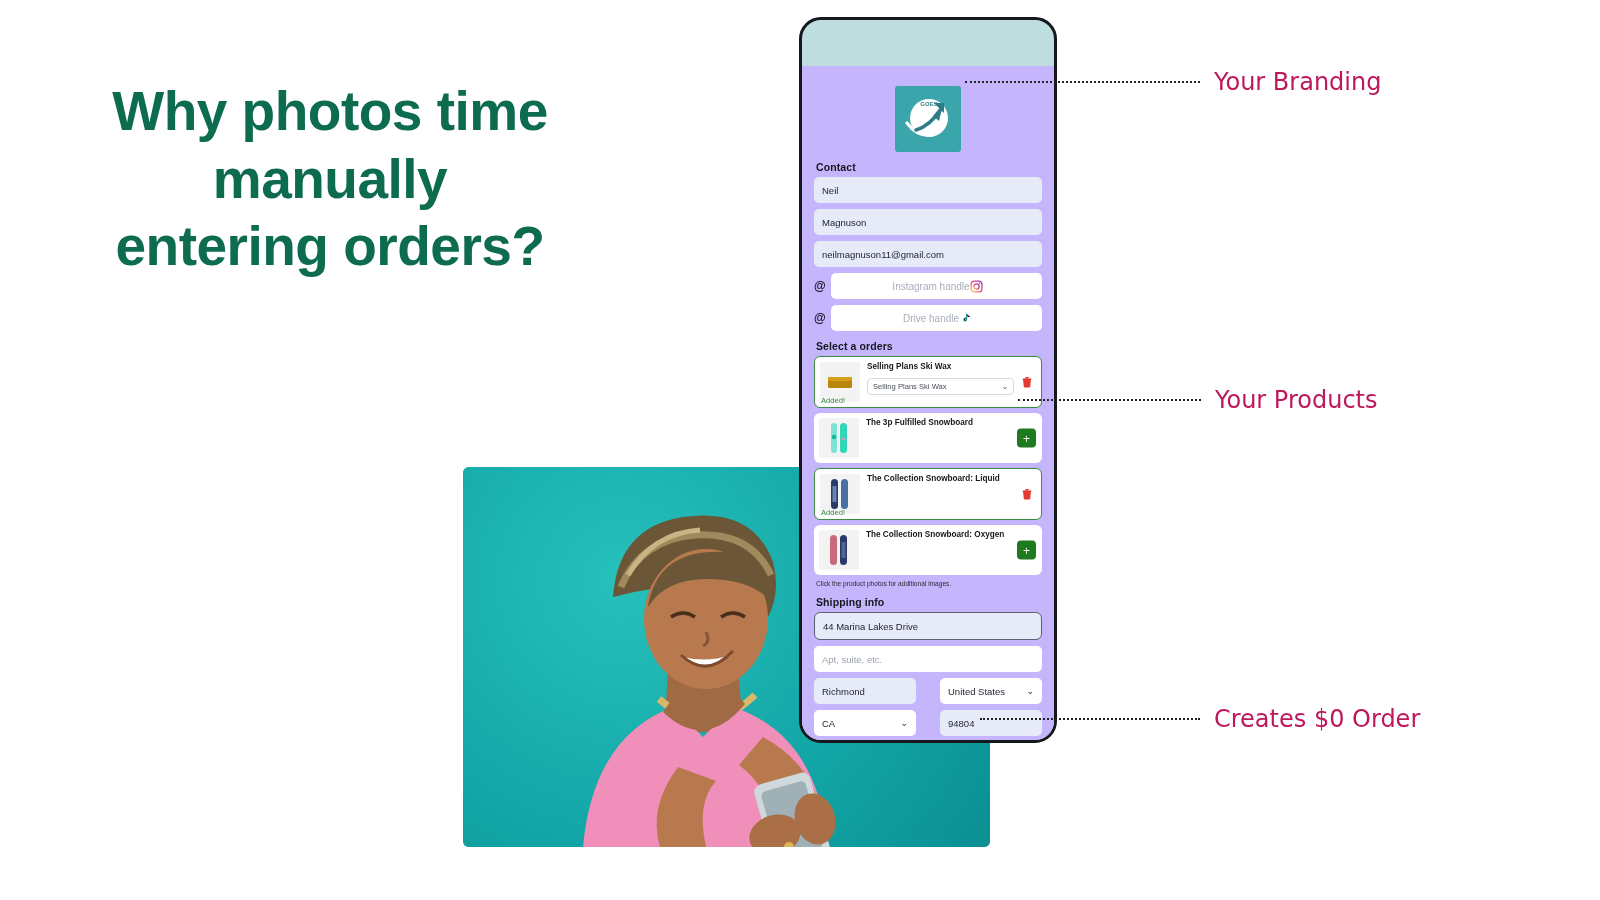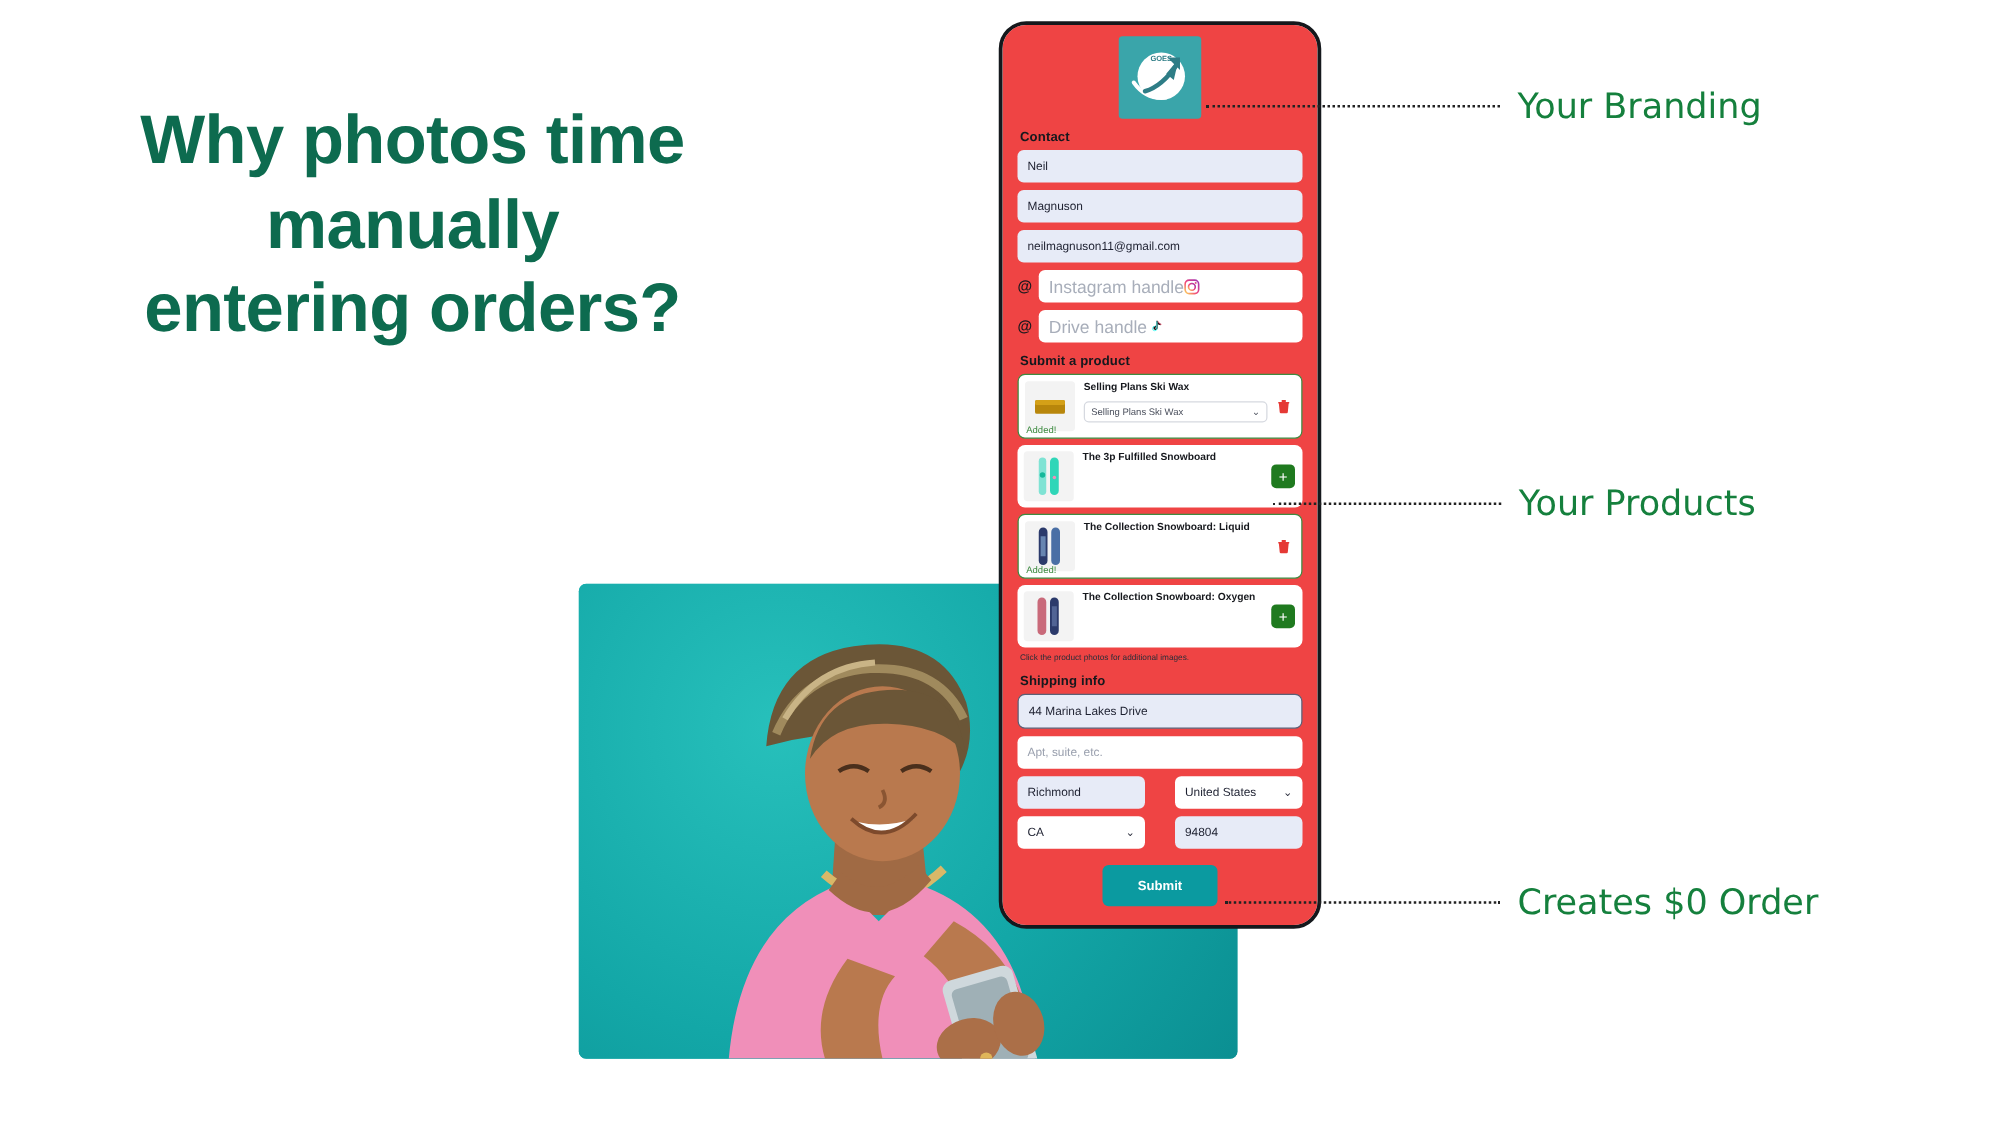--- a/index.html
+++ b/index.html
@@ -44,22 +44,23 @@
     position: absolute;
     left: 799px; top: 17px;
     width: 258px; height: 726px;
     border: 3px solid #15181c;
     border-radius: 22px;
     background: #bfdee0;
     overflow: hidden;
   }
   .screen {
     position: absolute; inset: 0;
-    background: #ef4444;
-    padding: 1px 12px;
+    background: #c4b5fd;
+    padding: 12px 12px;
+    margin-top: 46px;
   }
 
   .logo-wrap { display:flex; justify-content:center; padding-top: 8px; }
   .logo {
     width: 66px; height: 66px;
     background: #3aa5aa;
     border-radius: 3px;
     display:flex; align-items:center; justify-content:center;
   }
 
@@ -84,22 +85,22 @@
     background: #e7ebf7;
     border: 1.6px solid #5b6076;
     border-radius: 6px;
     height: 28px;
   }
 
   .social-row { display:flex; align-items:center; margin-bottom: 6px; gap: 5px; }
   .at { font-size: 12px; font-weight: bold; color:#16181d; width: 12px; }
   .social-field {
     flex: 1; height: 26px; background:#fff; border-radius: 5px;
-    display:flex; align-items:center; justify-content: flex-start;
-    padding: 0 6px 0 8px; font-size: 14px; color:#a8aeba;
+    display:flex; align-items:center; justify-content: center;
+    padding: 0 6px 0 8px; font-size: 10px; color:#a8aeba;
   }
 
   
   .prod {
     background: #fff;
     border-radius: 6px;
     margin-bottom: 5px;
     display: flex;
     padding: 5px;
     position: relative;
@@ -156,21 +157,21 @@
     display:flex; align-items:center; justify-content:center;
   }
 
   
   .anno { position:absolute; display:flex; align-items:center; }
   .dots {
     height: 0; border-top: 2.5px dotted #222;
     margin-right: 14px;
   }
   .anno-label {
-    color: #15803d; font-size: 28px; white-space: nowrap;
+    color: #be185d; font-size: 24px; white-space: nowrap;
     font-family: "DejaVu Sans", sans-serif;
   }
   #anno-branding { left: 965px; top: 68px; }
   #anno-branding .dots { width: 235px; }
   #anno-products { left: 1018px; top: 386px; }
   #anno-products .dots { width: 183px; }
   #anno-order { left: 980px; top: 705px; }
   #anno-order .dots { width: 220px; }
 </style>
 </head>
@@ -267,21 +268,21 @@
           <span>Drive handle</span>
           <svg width="13" height="13" viewBox="0 0 24 24">
             <path d="M15 3 v10.5 a3.2 3.2 0 1 1 -2.6 -3.15 v2.5 a0.9 0.9 0 1 0 0.8 0.9 V3z" fill="#111"></path>
             <path d="M15 3 c0.6 2.6 2.2 4 4.4 4.2 v2.4 c-2 -0.1 -3.4 -0.8 -4.4 -1.8z" fill="#111"></path>
             <path d="M13.8 4 v10.5 a3.2 3.2 0 1 1 -2.6 -3.15" fill="none" stroke="#25f4ee" stroke-width="1.1"></path>
             <path d="M16.2 4.1 c0.6 2.6 2.2 4 4.4 4.2" fill="none" stroke="#fe2c55" stroke-width="1.1"></path>
           </svg>
         </div>
       </div>
 
-      <div class="sec-title">Submit a product</div>
+      <div class="sec-title">Select a orders</div>
 
       <div class="prod added">
         <div class="thumb">
           <svg width="36" height="36" viewBox="0 0 36 36">
             <rect x="6" y="13" width="24" height="11" rx="1.5" fill="#b8860b"></rect>
             <rect x="6" y="13" width="24" height="4" rx="1.5" fill="#d4a017"></rect>
           </svg>
         </div>
         <div class="prod-body">
           <div class="prod-name">Selling Plans Ski Wax</div>

